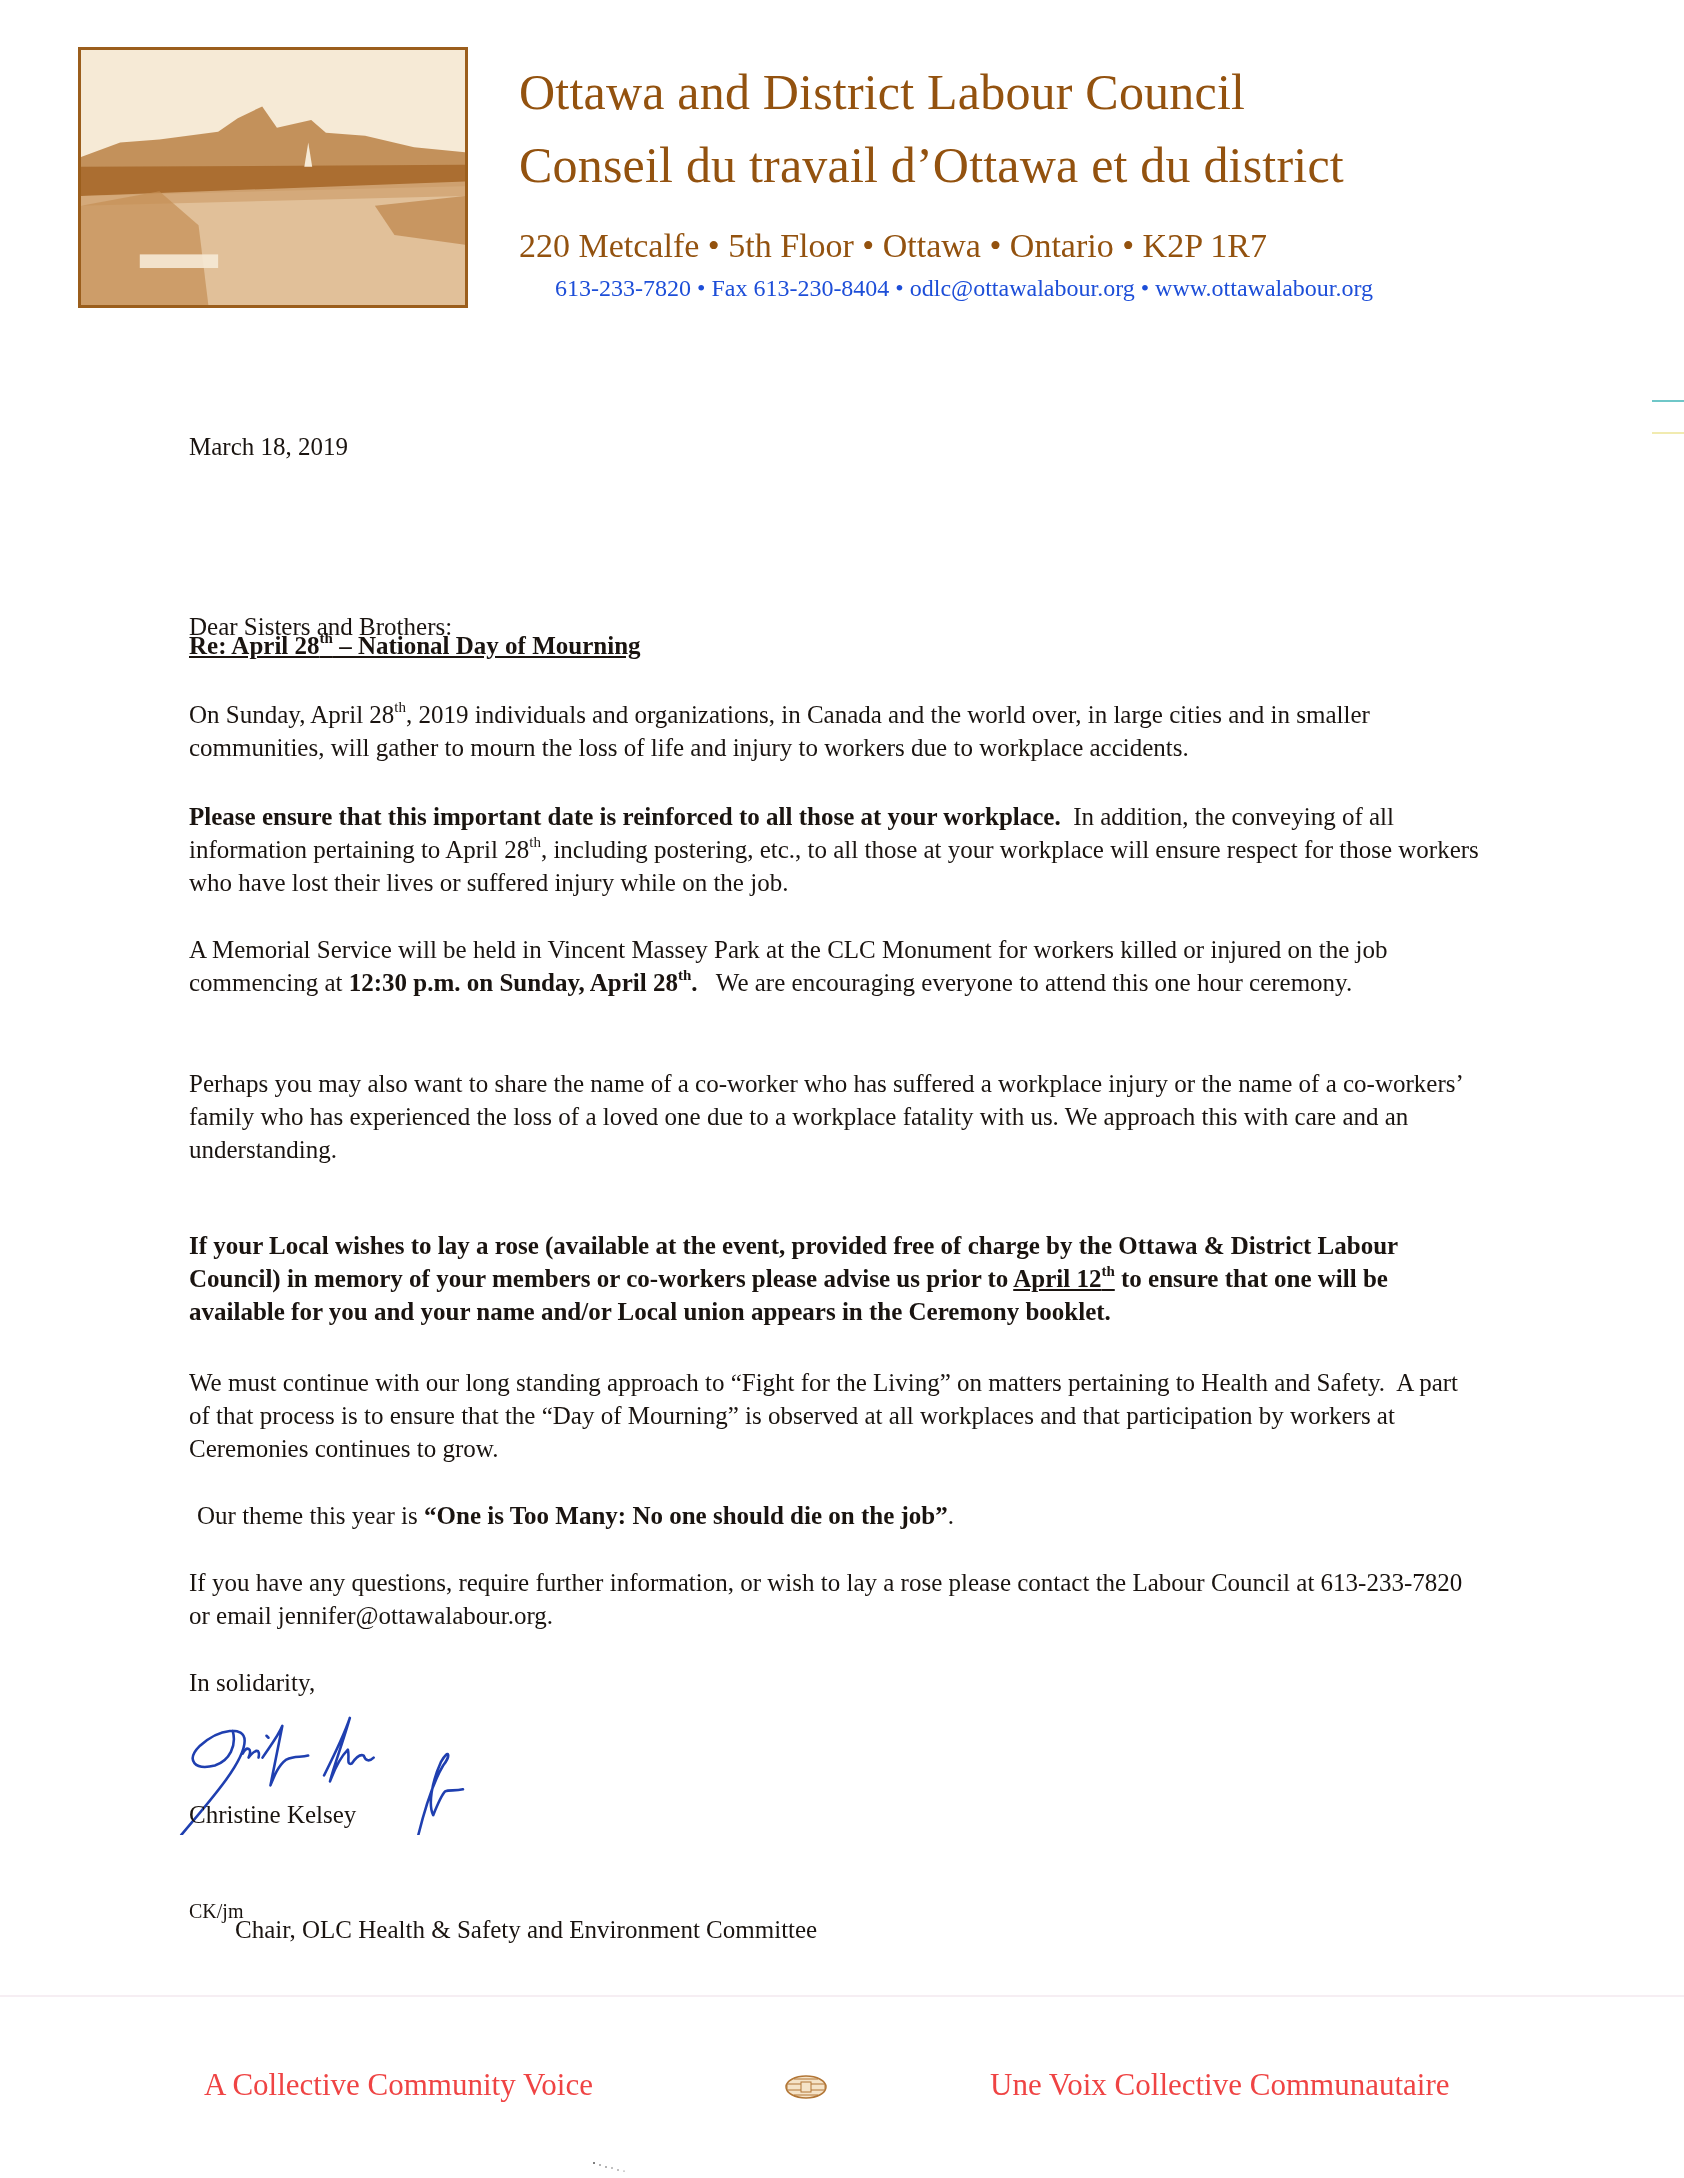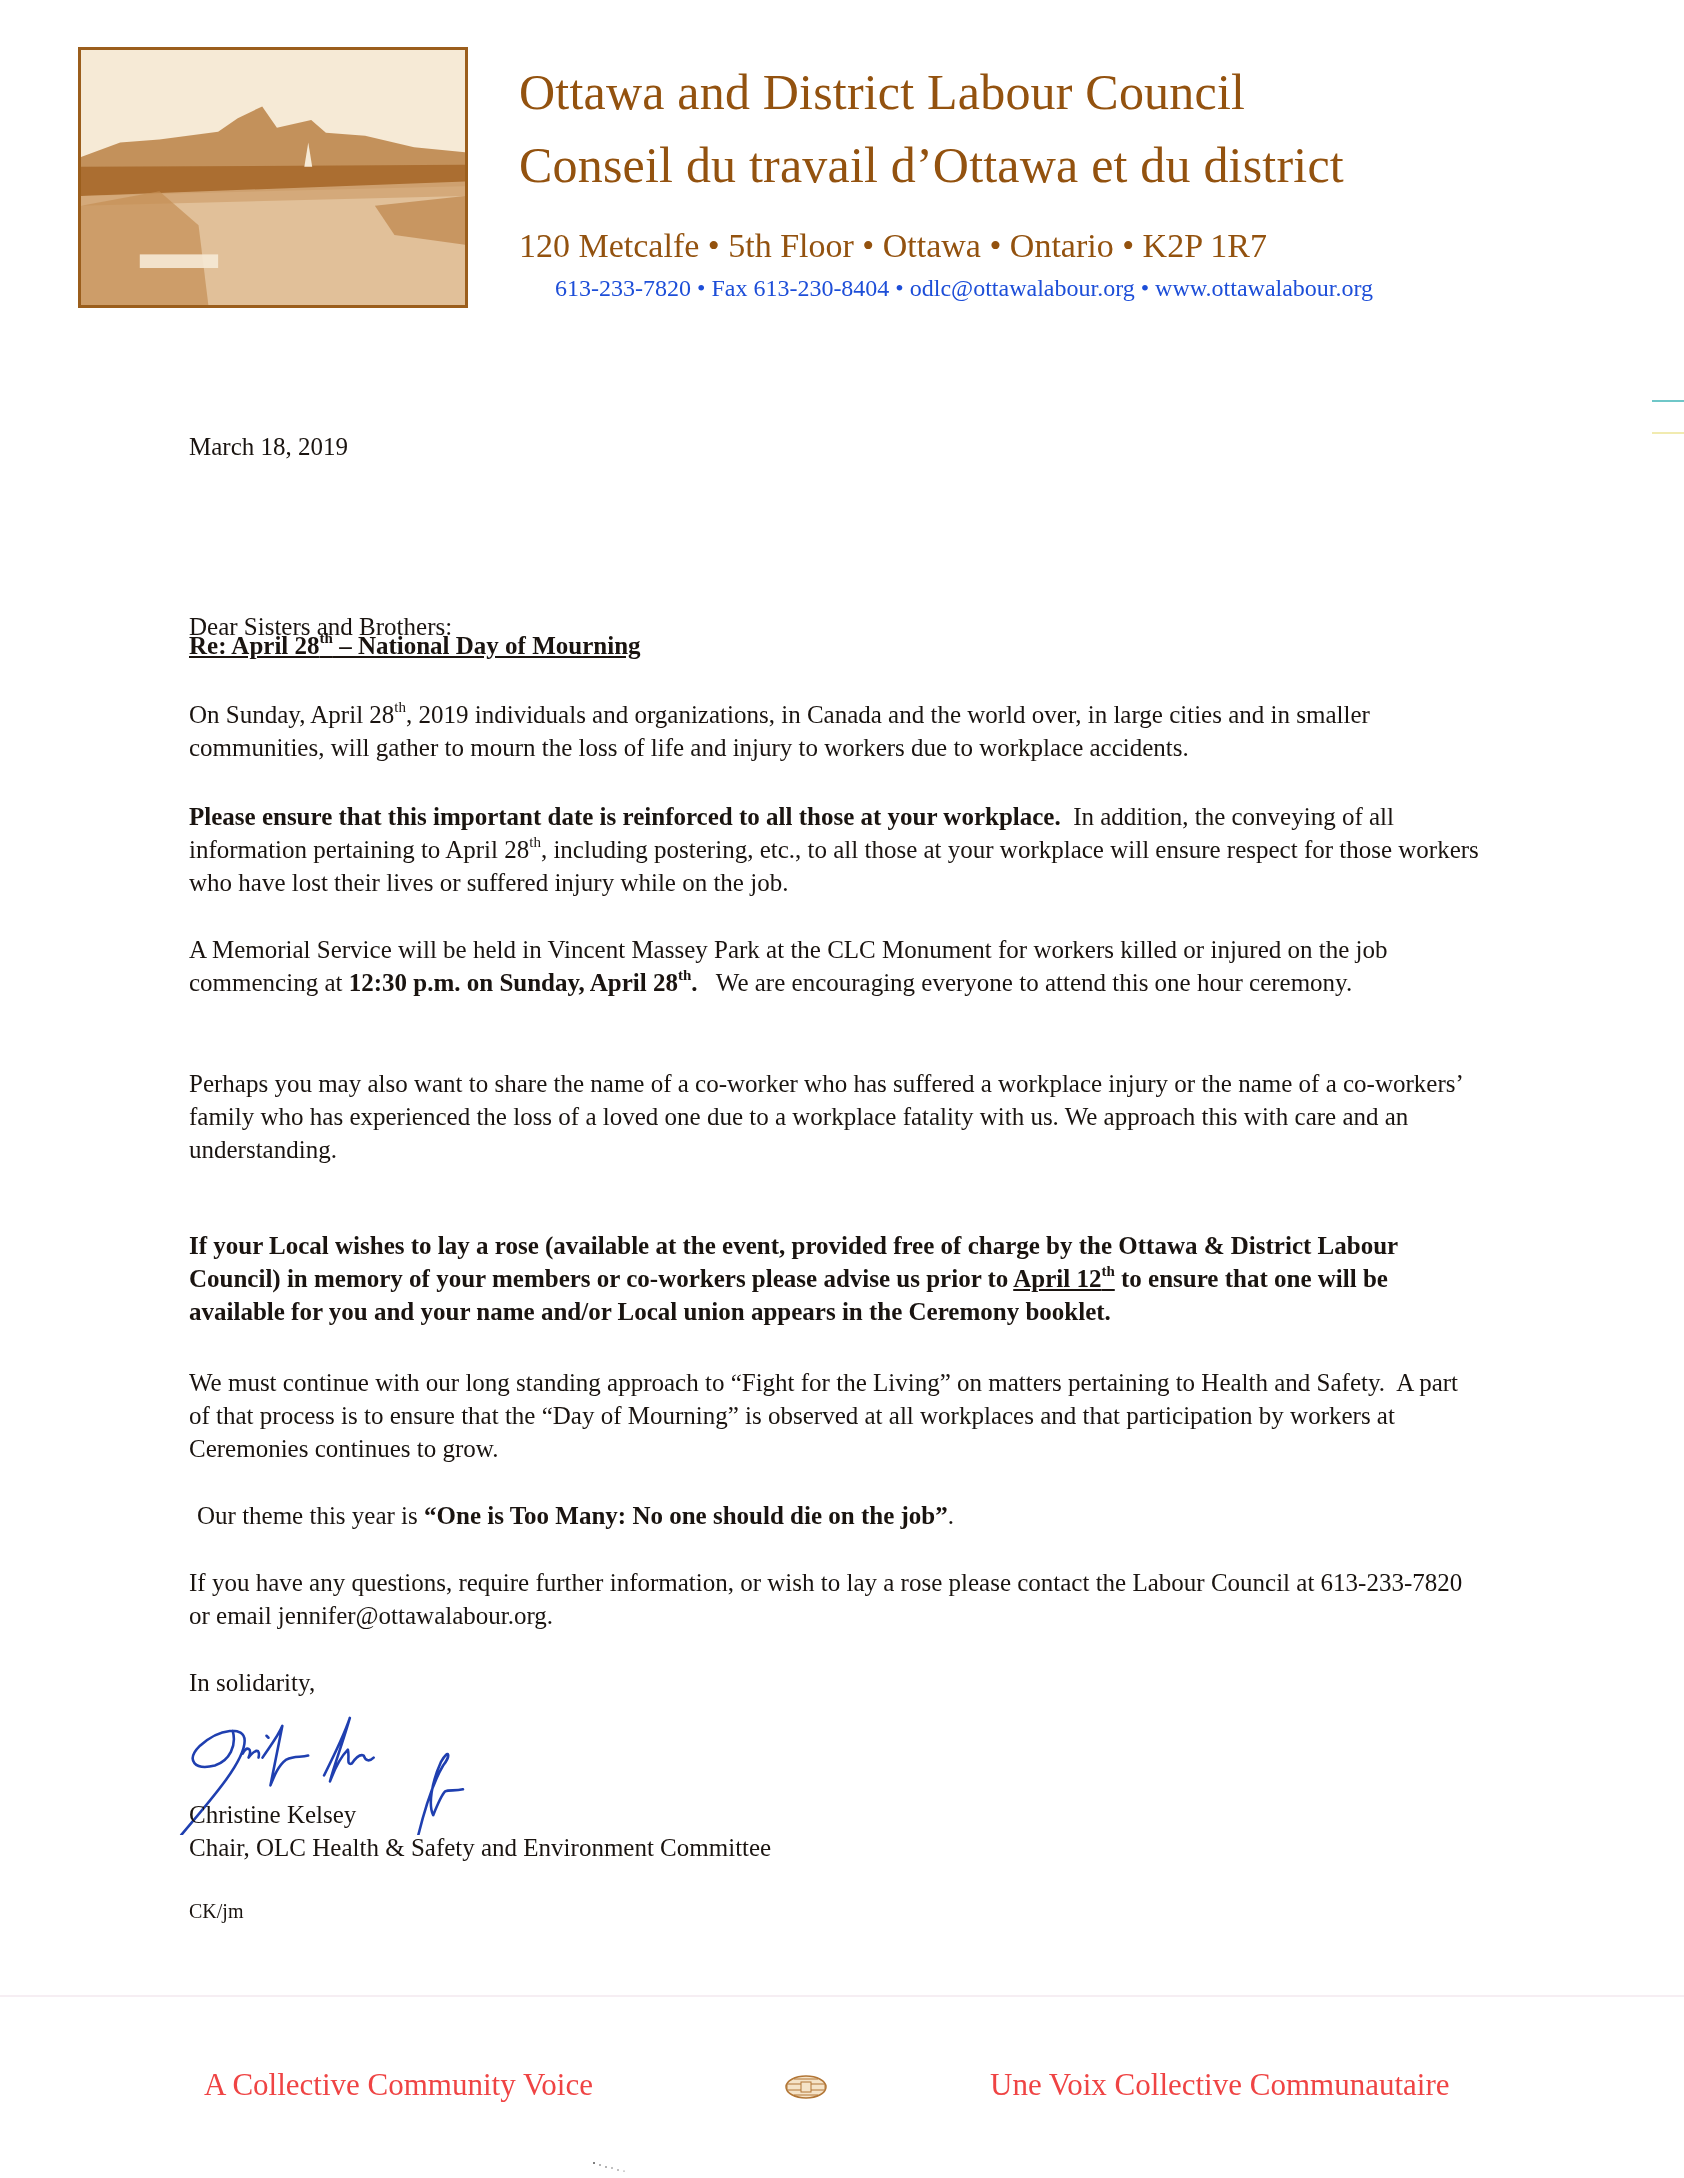--- a/index.html
+++ b/index.html
@@ -35,21 +35,21 @@
   .p3 { top: 933px; }
   .p4 { top: 1067px; }
   .p5 { top: 1201px; font-weight: bold; margin-top: 28px; }
   .p5 .u { text-decoration: underline; }
   .p6 { top: 1366px; }
   .p7 { top: 1499px; margin-left: 8px; }
   .p8 { top: 1566px; }
   .closing { top: 1666px; }
   .signature { position: absolute; left: 175px; top: 1706px; width: 308px; height: 129px; }
   .signer-name { top: 1798px; }
-  .signer-title { top: 1831px; }
+  .signer-title { top: 1913px; margin-left: 46px; }
   .initials { position: absolute; left: 189px; top: 1900px; font-size: 20px; }
 
   .footer-rule { position: absolute; left: 0; top: 1995px; width: 1685px; height: 2px; background: #f6eef3; }
   .tagline { position: absolute; top: 2067px; font-size: 31px; color: #ef4444; white-space: nowrap; }
   .tagline.en { left: 204px; }
   .tagline.fr { left: 990px; }
   .union-bug { position: absolute; left: 784px; top: 2074px; width: 44px; height: 26px; }
   .scan-speck { position: absolute; left: 592px; top: 2161px; width: 40px; height: 12px; }
 </style>
 </head>
@@ -62,21 +62,21 @@
     <path d="M0 120 L392 118 L392 140 L0 150 Z" fill="#a86a2c" opacity="0.9"></path>
     <path d="M0 150 L392 135 L392 262 L0 262 Z" fill="#d9b184" opacity="0.75"></path>
     <path d="M0 160 L80 145 L120 180 L130 262 L0 262 Z" fill="#c48e54" opacity="0.7"></path>
     <rect x="60" y="210" width="80" height="14" fill="#f6ead6" opacity="0.9"></rect>
     <path d="M228 120 L232 95 L236 120 Z" fill="#f6ead6"></path>
     <path d="M300 160 L392 150 L392 200 L320 190 Z" fill="#b77a3c" opacity="0.6"></path>
   </svg>
 </div>
 <div class="org-name en">Ottawa and District Labour Council</div>
 <div class="org-name fr">Conseil du travail d’Ottawa et du district</div>
-<div class="org-address">120 Metcalfe • 5th Floor • Ottawa • Ontario • K2P 1R7</div>
+<div class="org-address">220 Metcalfe • 5th Floor • Ottawa • Ontario • K2P 1R7</div>
 <div class="org-contact">613-233-7820 • Fax 613-230-8404 • odlc@ottawalabour.org • www.ottawalabour.org</div>
 <div class="side-mark teal"></div>
 <div class="side-mark yellow"></div>
 
 <div class="body-text date">March 18, 2019</div>
 <div class="body-text salutation">Dear Sisters and Brothers:</div>
 <div class="body-text subject"><span>Re: April 28</span><sup>th</sup><span> – National Day of Mourning</span></div>
 
 <div class="body-text p1"><span>On Sunday, April 28</span><sup>th</sup><span>, 2019 individuals and organizations, in Canada and the world over, in large cities and in smaller communities, will gather to mourn the loss of life and injury to workers due to workplace accidents.</span></div>
 

